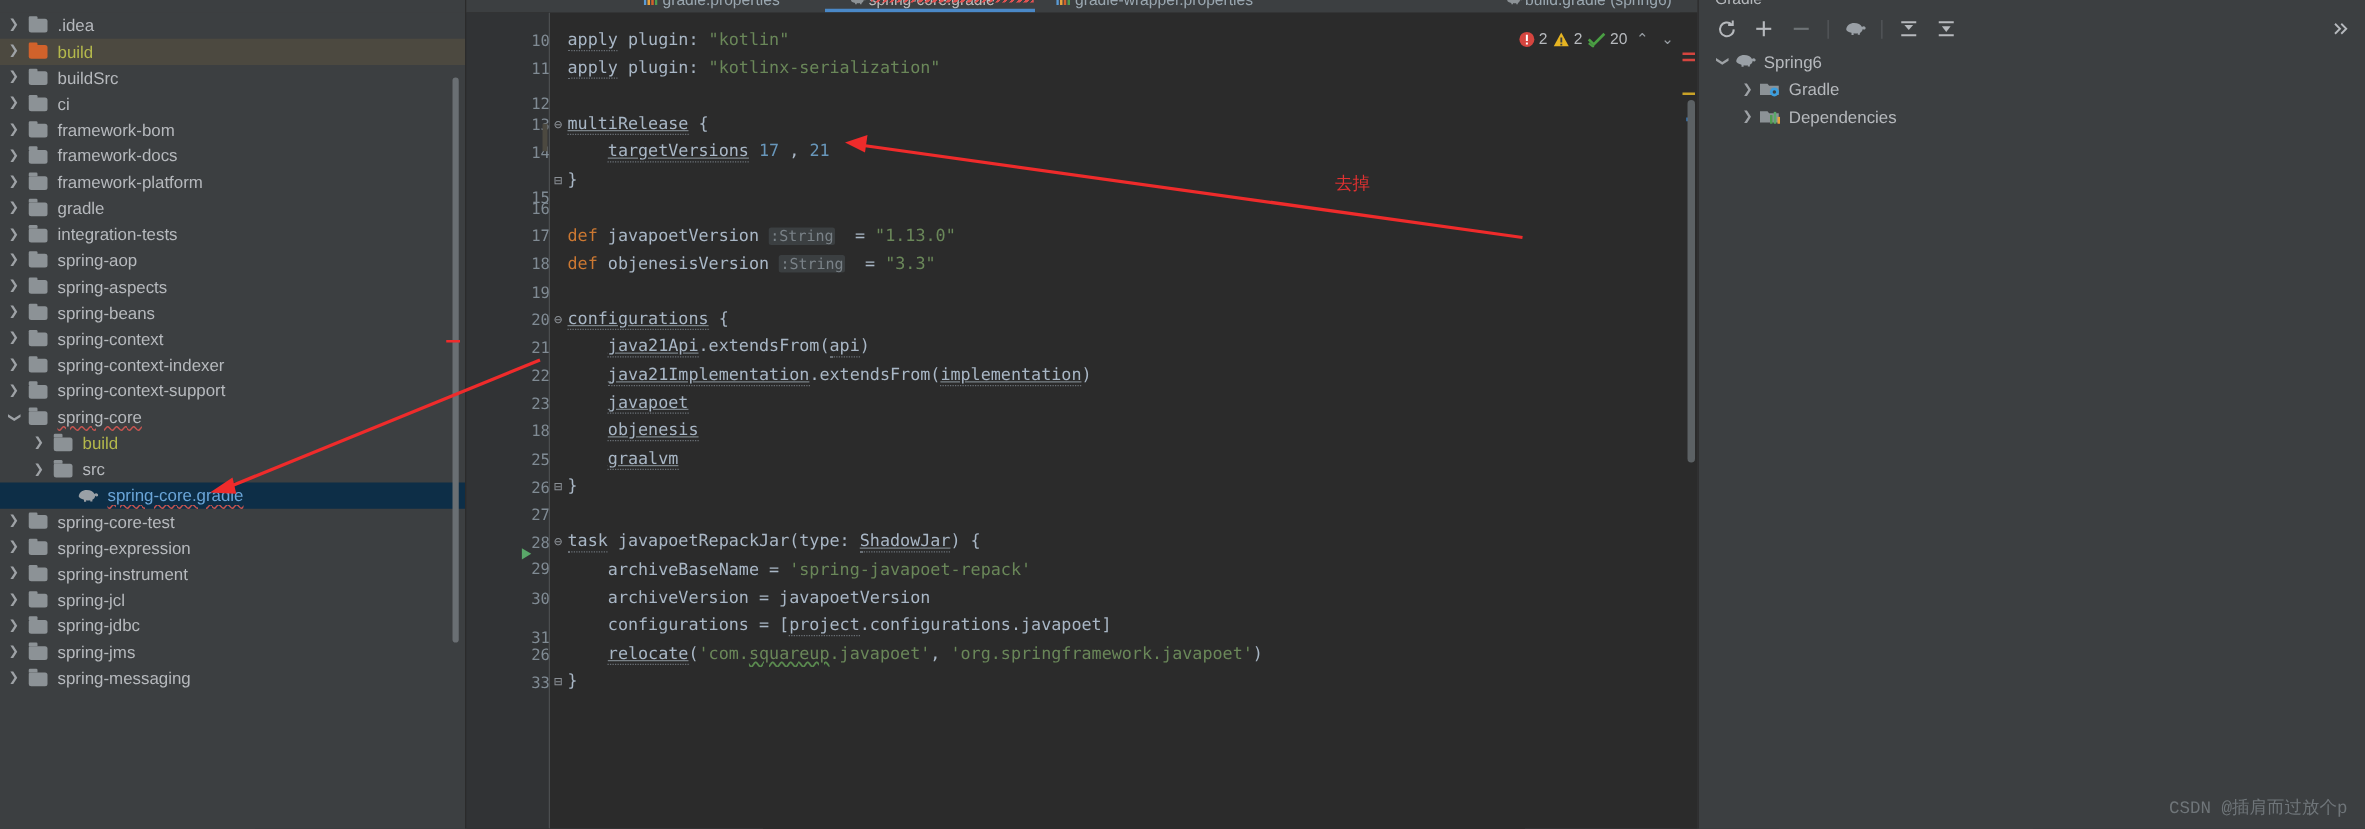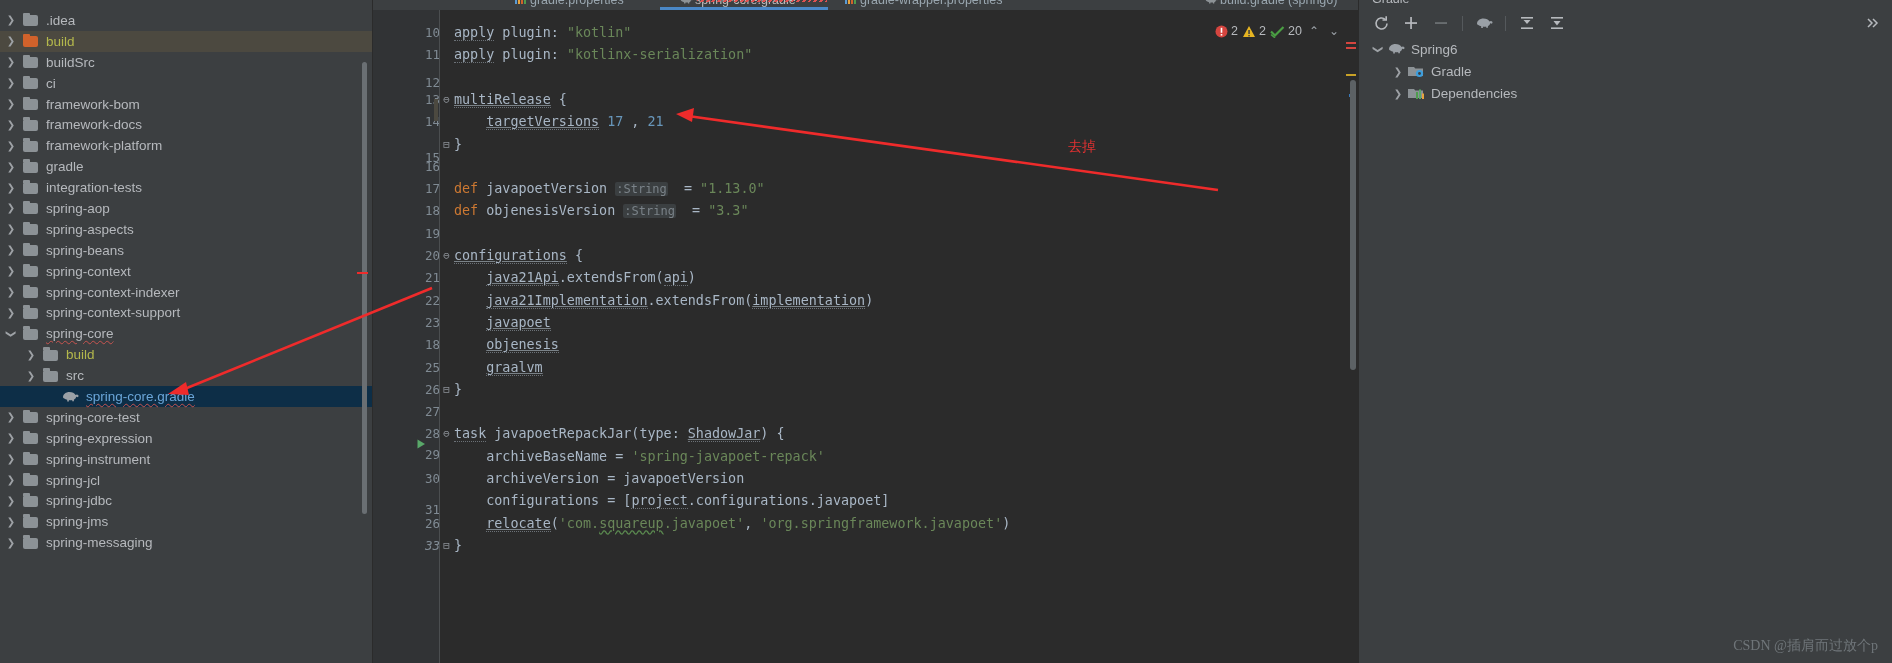--- a/index.html
+++ b/index.html
@@ -117,21 +117,21 @@
                   font-size:10px; }
   .gicon { flex:0 0 18px; width:18px; height:15px; margin-right:5px;
            position:relative; }
 
   
   .anno { position:absolute; left:0; top:0; width:1892px; height:663px;
           pointer-events:none; }
   .cn-note { position:absolute; color:#e03131; font-size:14px;
              font-family:"DejaVu Sans", sans-serif; }
   .watermark { position:absolute; right:14px; bottom:8px; color:#6f7579;
-               font-size:14px; font-family:Liberation Serif, serif; }
+               font-size:14px; font-family:Liberation Mono, monospace; }
 </style>
 </head>
 <body>
 
 <div id="app">
 
   <div class="topstrip">
     <div class="cut" style="left:515px;">
       <span class="tabicon">
         <svg width="11" height="11" viewBox="0 0 11 11">
@@ -380,21 +380,21 @@
           <div class="ln" style="top: 301.9px;">23</div>
           <div class="ln" style="top: 324.2px;">18</div>
           <div class="ln" style="top: 346.5px;">25</div>
           <div class="ln" style="top: 368.8px;">26</div>
           <div class="ln" style="top: 391.1px;">27</div>
           <div class="ln" style="top: 413.4px;">28</div>
           <div class="ln" style="top: 434px;">29</div>
           <div class="ln" style="top: 458px;">30</div>
           <div class="ln" style="top: 489px;">31</div>
           <div class="ln" style="top: 502.6px;">26</div>
-          <div class="ln" style="top: 524.9px; font-style: italic;">33</div>
+          <div class="ln" style="top: 524.9px;">33</div>
         </div>
       <div class="change-bar" style="top:89px; height:22px;"></div>
       <div class="runmark" style="top:426px;">
         <svg width="12" height="12" viewBox="0 0 12 12">
             <path d="M2.5 1.5 L10 6 L2.5 10.5 Z" fill="#59a869"></path>
           </svg>
       </div>
     </div>
     <div class="gutter-sep"></div>
 

